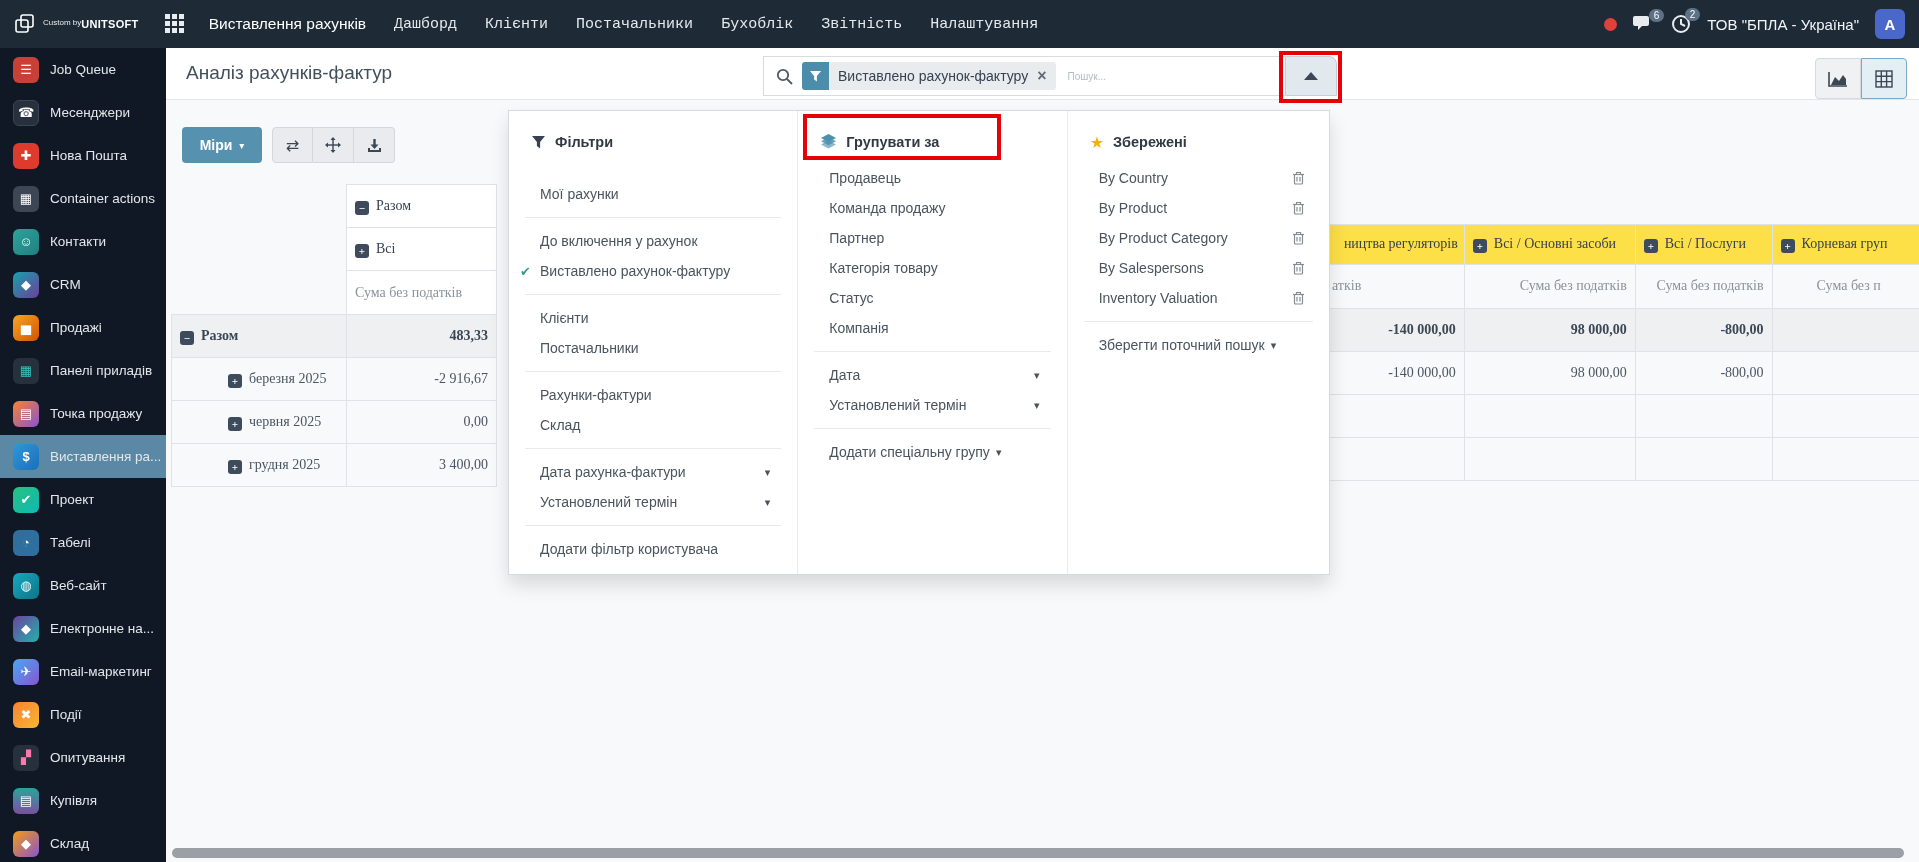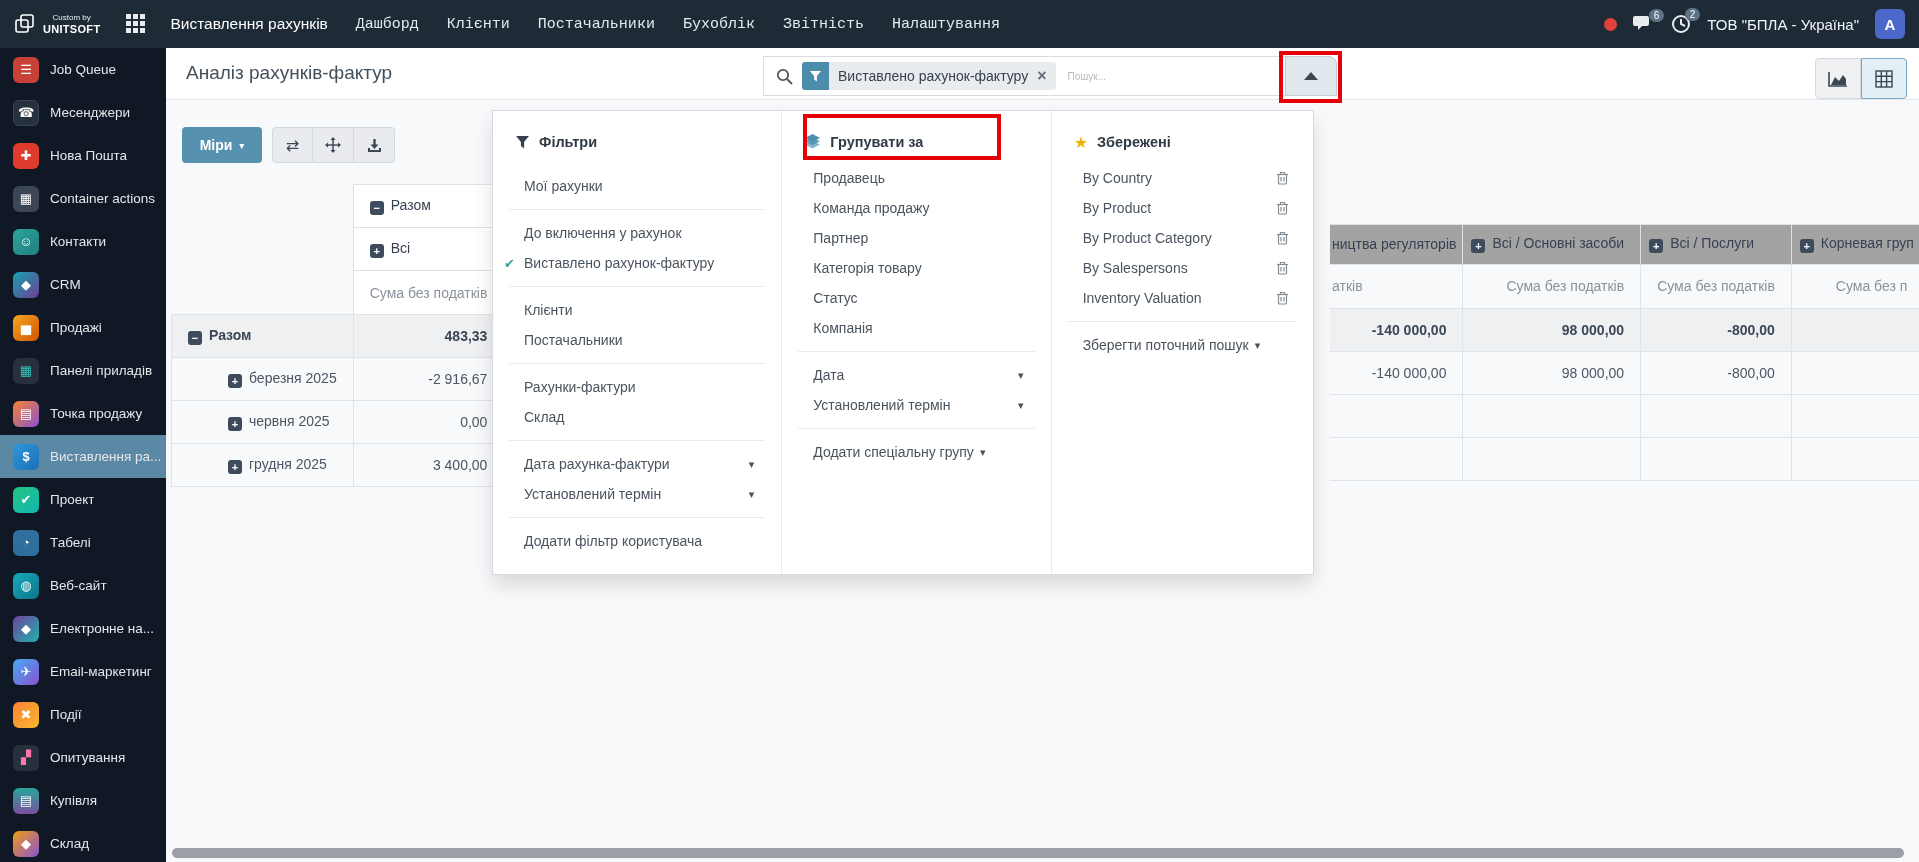--- a/index.html
+++ b/index.html
@@ -3,21 +3,21 @@
 <meta charset="utf-8">
 <style>
   * { margin:0; padding:0; box-sizing:border-box; }
   html,body { background:#e8e8e8; }
   body { font-family:"Liberation Sans","DejaVu Sans",sans-serif; }
   #app { position:relative; width:1919px; height:862px; overflow:hidden; background:#f8f9fa; }
 
   
   .nav { position:absolute; left:0; top:0; width:1919px; height:48px; background:#1e2a36; display:flex; align-items:center; color:#fff; z-index:70; }
   .logo { display:flex; align-items:center; gap:7px; margin-left:14px; }
-  .logo-txt { display:flex; flex-direction:column; line-height:1; }
+  .logo-txt { display:flex; line-height:1; }
   .logo-small { font-size:8px; color:#e8ecef; text-align:center; margin-bottom:2px; }
   .logo-main { font-size:11px; font-weight:bold; letter-spacing:.3px; }
   .grid-icn { margin-left:26px; cursor:pointer; }
   .appname { margin-left:24px; font-size:15.5px; color:#fff; cursor:pointer; }
   .navmenu { display:flex; gap:28px; margin-left:28px; font-size:15px; color:#e4e9ed;font-family:Liberation Mono, monospace; }
   .navmenu span { cursor:pointer; }
   .nav-right { margin-left:auto; display:flex; align-items:center; gap:16px; margin-right:14px; }
   .reddot { width:13px; height:13px; border-radius:50%; background:#e0413c; }
   .nav-ico-wrap { position:relative; display:flex; }
   .badge { position:absolute; top:-6px; right:-9px; background:#5d7286; color:#fff; font-size:10px; border-radius:8px; padding:1px 5px; }
@@ -68,36 +68,36 @@
 
   
   .measures { position:absolute; left:182px; top:127px; width:80px; height:36px; background:#5691b0; border-radius:4px; color:#fff; font-size:14px; font-weight:bold; display:flex; align-items:center; justify-content:center; gap:7px; cursor:pointer; z-index:5; }
   .btngroup { position:absolute; left:272px; top:127px; height:36px; display:flex; z-index:5; }
   .gbtn { width:41px; height:36px; background:#e9ebee; border:1px solid #d3d8dd; border-left:none; display:flex; align-items:center; justify-content:center; cursor:pointer; color:#3c4754; font-size:16px; }
   .gbtn:first-child { border-left:1px solid #d3d8dd; border-radius:4px 0 0 4px; }
   .gbtn:last-child { border-radius:0 4px 4px 0; }
 
   
   table.pv { border-collapse:collapse; font-size:14px; background:transparent; table-layout:fixed; }
-  .pv td { border:1px solid #dfe3e7; height:43px; padding:0 16px; color:#4b5563; overflow:hidden; white-space:nowrap; }
-  .pv tr.hrow td { height:40px; background:#a3a3a3; }
+  .pv td { border:1px solid #dfe3e7; height:43px; padding:0 8px; color:#4b5563; overflow:hidden; white-space:nowrap;font-family:Liberation Serif, serif; }
+  .pv tr.hrow td { height:40px; background:#fde047; }
   .pv td.corner { border:none; border-right:1px solid #dfe3e7; background:transparent; }
   .pv td.meas { color:#8a929b; height:44px; }
   .pv td.num { text-align:right; }
   .pv tr.total td { background:#eef0f2; font-weight:bold; color:#3b4754; }
   .pv td.rowhead-child { padding-left:56px; }
   .pv td.noborder { border:none; background:transparent; }
   .pv td.nol { border-left:none; padding-left:2px; }
   .pv td.nor { border-right:none; }
   .pvl { position:absolute; left:171px; top:184px; z-index:4; }
   .pvr { position:absolute; left:1330px; top:184px; z-index:4; }
   .sq { display:inline-flex; width:14px; height:14px; background:#3e4b5c; color:#fff; border-radius:3px; font-size:11px; font-weight:bold; align-items:center; justify-content:center; margin-right:7px; vertical-align:-2px; }
 
   
-  .dropdown { position:absolute; left:492px; top:110px; width:822px; height:465px; background:#fff; border:1px solid #d6dadf; box-shadow:0 10px 18px rgba(0,0,0,.13); z-index:40; display:flex; }
+  .dropdown { position:absolute; left:508px; top:110px; width:822px; height:465px; background:#fff; border:1px solid #d6dadf; box-shadow:0 10px 18px rgba(0,0,0,.13); z-index:40; display:flex; }
   .dcol { padding-top:18px; position:relative; }
   .dcol1 { width:290px; border-right:1px solid #e8eaed; }
   .dcol2 { width:270px; border-right:1px solid #e8eaed; }
   .dcol3 { width:262px; }
   .dhead { display:flex; align-items:center; gap:9px; padding-left:22px; height:26px; font-size:14.5px; font-weight:bold; color:#303a45; }
   .ditem { height:30px; display:flex; align-items:center; font-size:14px; color:#4a545e; padding-left:31px; position:relative; cursor:pointer; }
   .ditem .chk { position:absolute; left:11px; color:#3a9a96; font-size:13px; }
   .ditem .caret-r { position:absolute; right:27px; color:#4a545e; font-size:11px; }
   .ditem .caret-in { margin-left:6px; font-size:11px; }
   .divider { height:1px; background:#e8eaed; margin:8px 16px; }
@@ -399,21 +399,21 @@
 
   <div class="dropdown">
 
     <div class="dcol dcol1">
       <div class="dhead">
         <svg width="15" height="15" viewBox="0 0 14 14">
             <path d="M1 1 h12 l-4.5 5.5 v6 l-3 -2.2 v-3.8 z" fill="#374151"></path>
           </svg>
         <span>Фільтри</span>
       </div>
-      <div class="ditem" style="margin-top:16px">Мої рахунки</div>
+      <div class="ditem" style="margin-top:24px">Мої рахунки</div>
       <div class="divider"></div>
       <div class="ditem">До включення у рахунок</div>
       <div class="ditem">
           <span class="chk">✔</span>
           <span>Виставлено рахунок-фактуру</span>
         </div>
       <div class="divider"></div>
       <div class="ditem">Клієнти</div>
       <div class="ditem">Постачальники</div>
       <div class="divider"></div>

